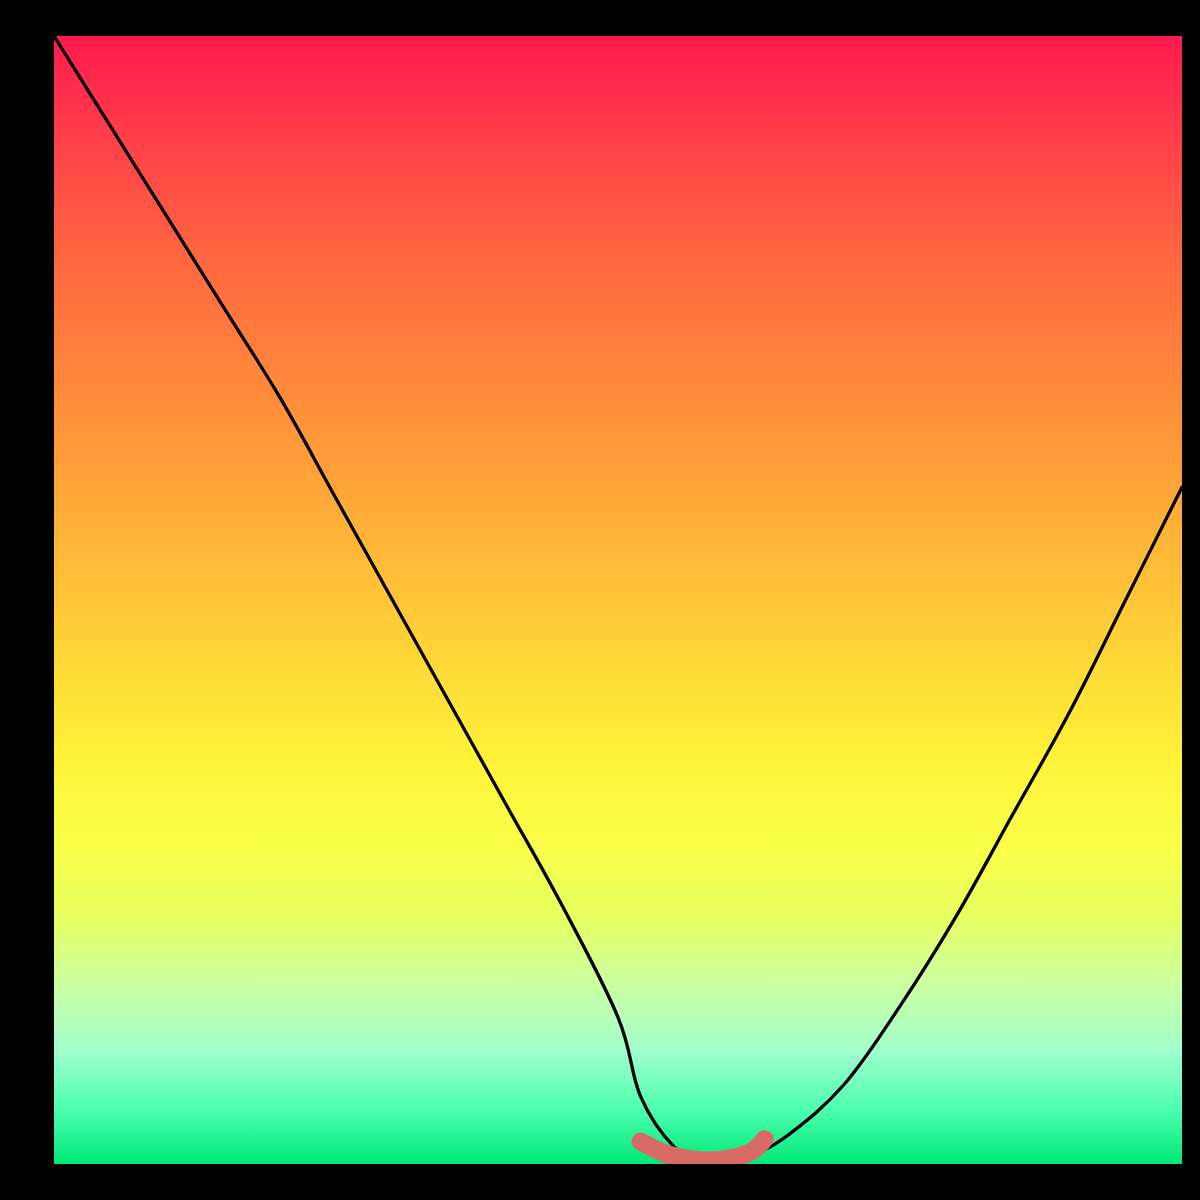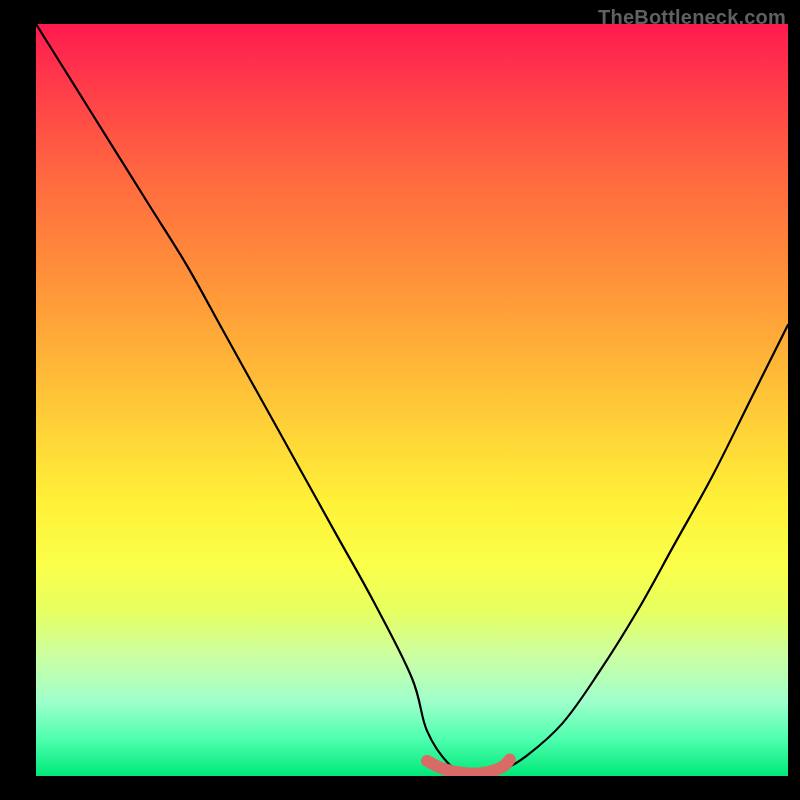--- a/index.html
+++ b/index.html
@@ -54,14 +54,13 @@
 
 <div class="frame">
   <div class="plot-area">
 
     <svg class="curve" viewBox="0 0 752 752" preserveAspectRatio="none">
       <path fill="none" stroke="#000" stroke-width="2.2" stroke-linecap="round" stroke-linejoin="round" d="M 0.00 0.00 C 6.77 10.83, 24.06 38.50, 37.60 60.16 C 51.14 81.82, 61.66 98.66, 75.20 120.32 C 88.74 141.98, 99.26 158.82, 112.80 180.48 C 126.34 202.14, 136.86 217.63, 150.40 240.64 C 163.94 263.65, 174.46 283.96, 188.00 308.32 C 201.54 332.68, 212.06 351.64, 225.60 376.00 C 239.14 400.36, 249.66 419.32, 263.20 443.68 C 276.74 468.04, 287.26 487.00, 300.80 511.36 C 314.34 535.72, 324.86 553.32, 338.40 579.04 C 351.94 604.76, 366.52 631.23, 376.00 654.24 C 385.48 677.25, 384.27 691.31, 391.04 706.88 C 397.81 722.45, 405.48 732.60, 413.60 740.72 C 421.72 748.84, 429.39 749.97, 436.16 752.00 C 442.93 754.03, 445.79 753.08, 451.20 752.00 C 456.61 750.92, 459.47 749.37, 466.24 745.98 C 473.01 742.60, 477.97 741.59, 488.80 733.20 C 499.63 724.81, 512.86 714.93, 526.40 699.36 C 539.94 683.79, 550.46 667.02, 564.00 646.72 C 577.54 626.42, 588.06 609.57, 601.60 586.56 C 615.14 563.55, 625.66 543.24, 639.20 518.88 C 652.74 494.52, 663.26 476.92, 676.80 451.20 C 690.34 425.48, 700.86 403.07, 714.40 376.00 C 727.94 348.93, 745.23 314.34, 752.00 300.80"></path>
       <path fill="none" stroke="#d96a65" stroke-width="12" stroke-linecap="round" stroke-linejoin="round" d="M 391.04 736.96 C 393.75 738.31, 400.67 742.45, 406.08 744.48 C 411.49 746.51, 415.71 747.29, 421.12 748.24 C 426.53 749.19, 430.75 749.74, 436.16 749.74 C 441.57 749.74, 445.79 749.46, 451.20 748.24 C 456.61 747.02, 462.18 745.28, 466.24 742.98 C 470.30 740.67, 472.41 736.81, 473.76 735.46"></path>
     </svg>
 
   </div>
-  <div class="wm">TheBottleneck.com</div>
 </div>
 
 </body></html>

